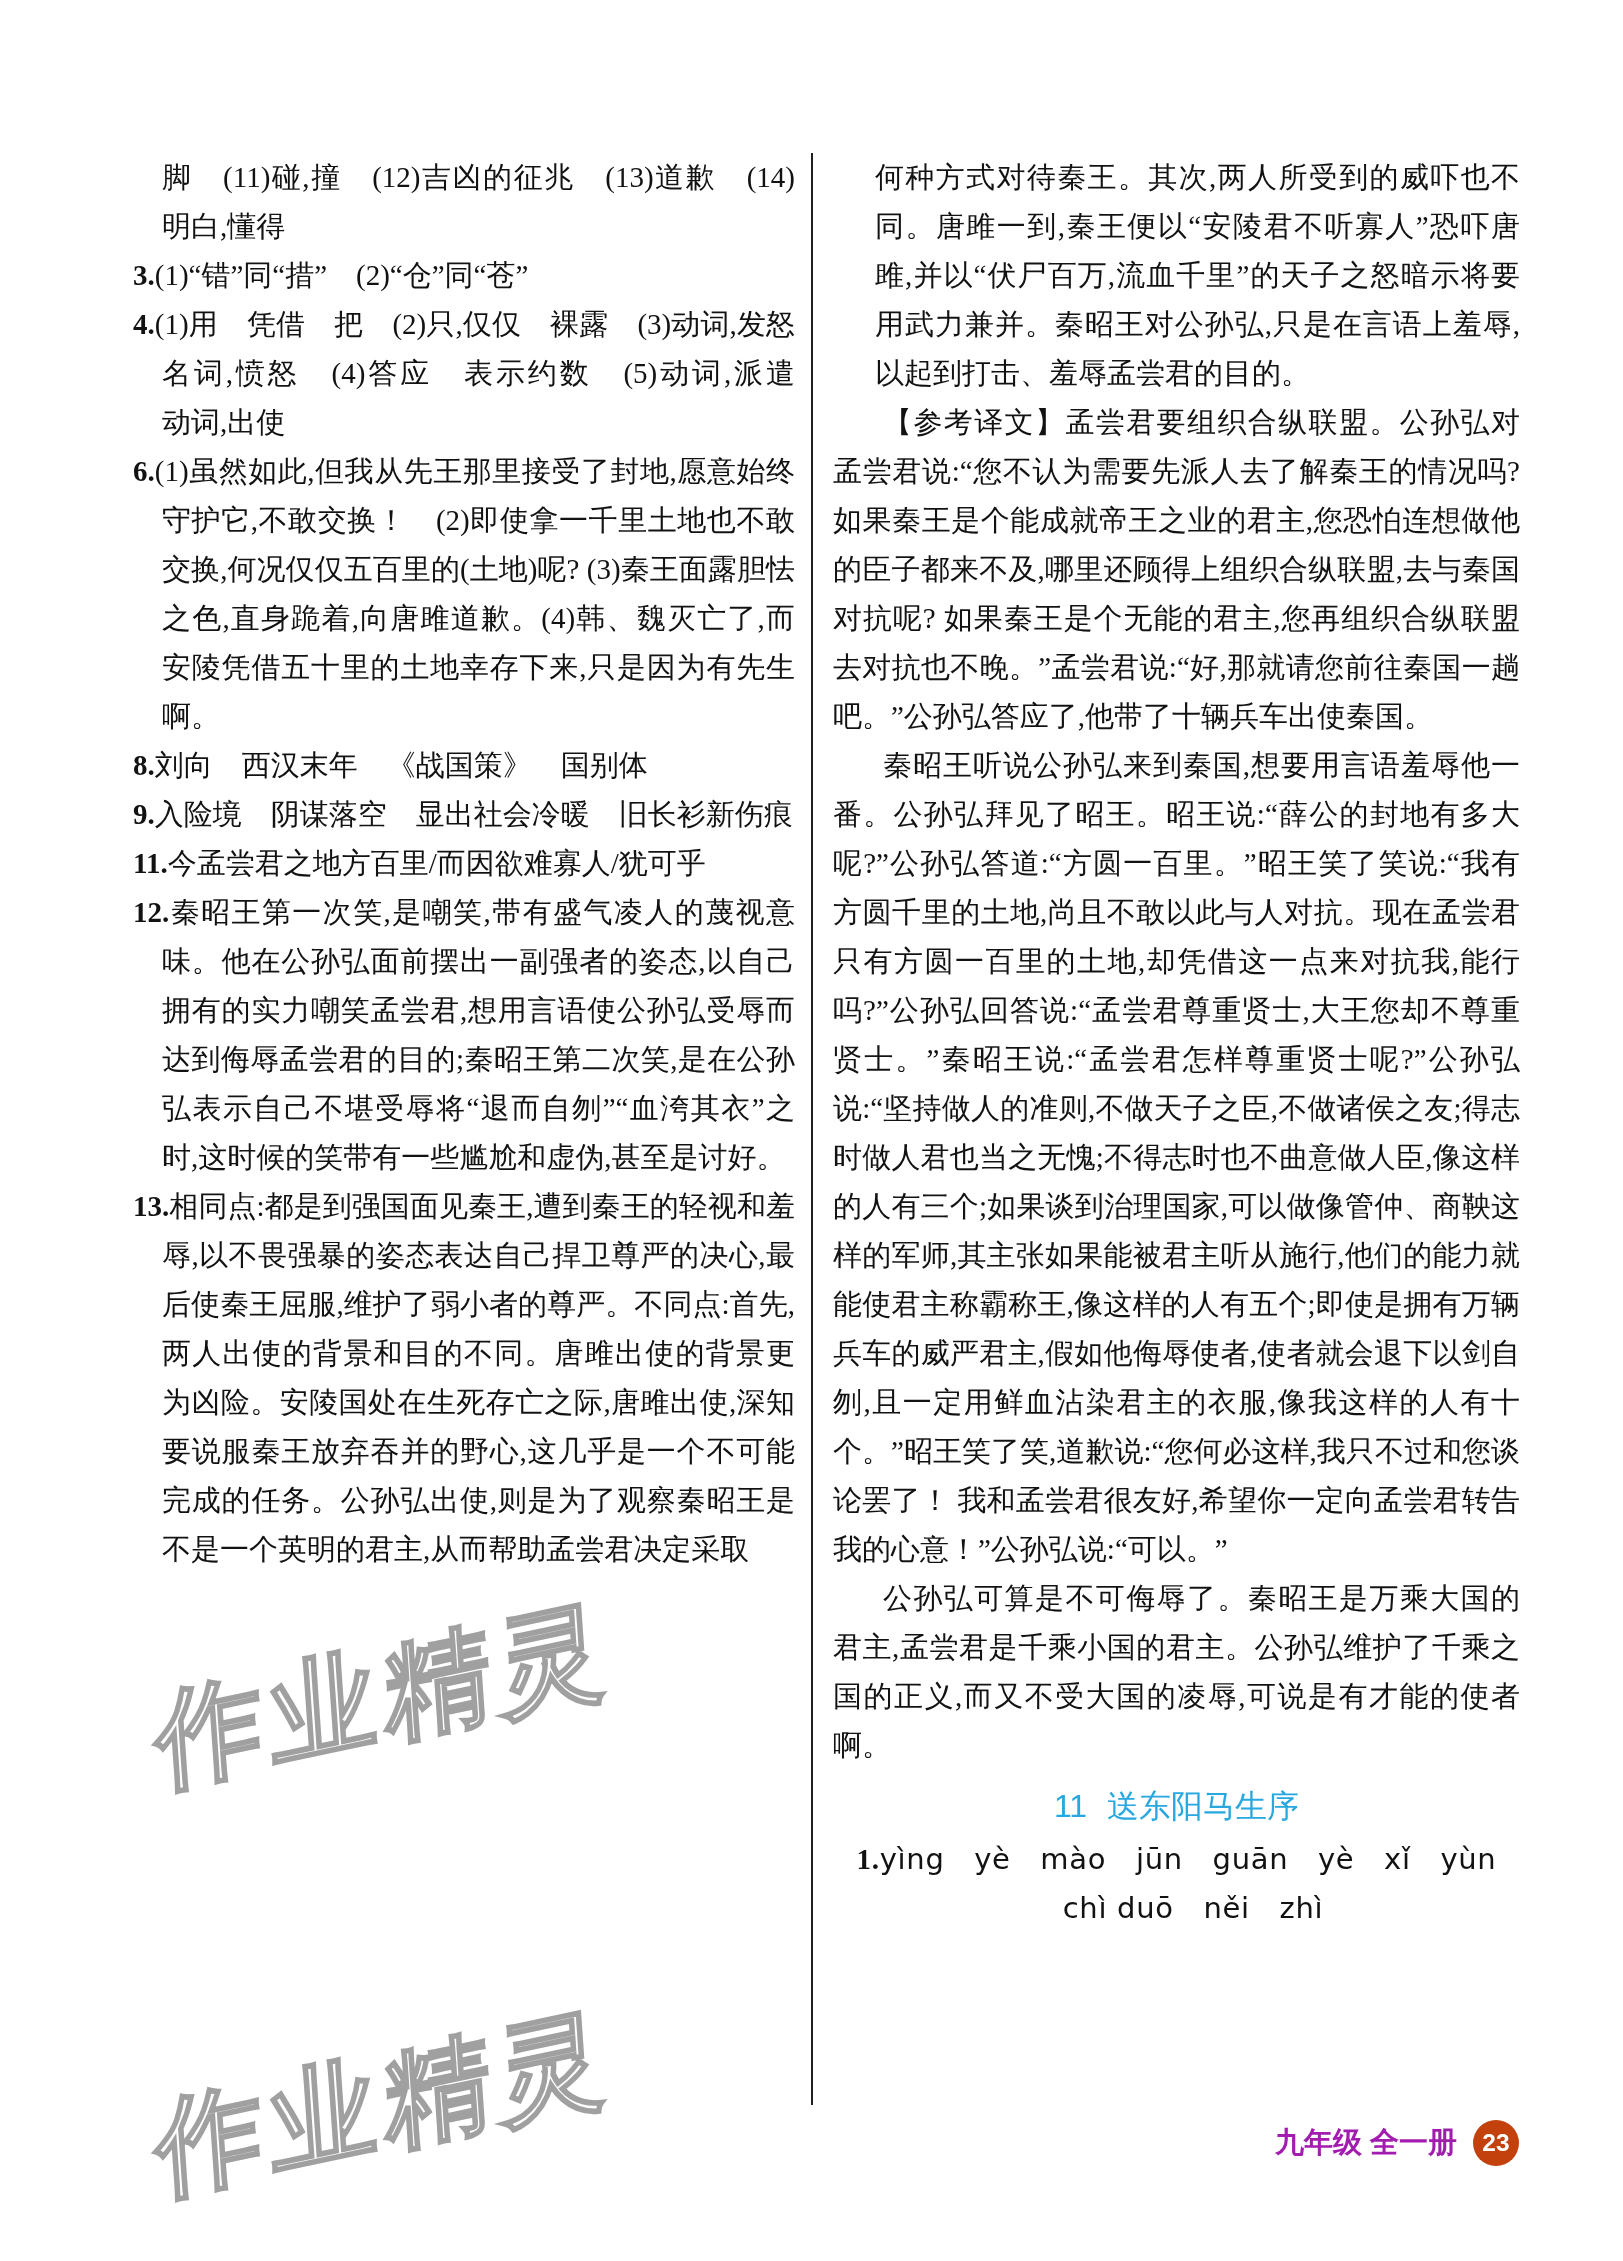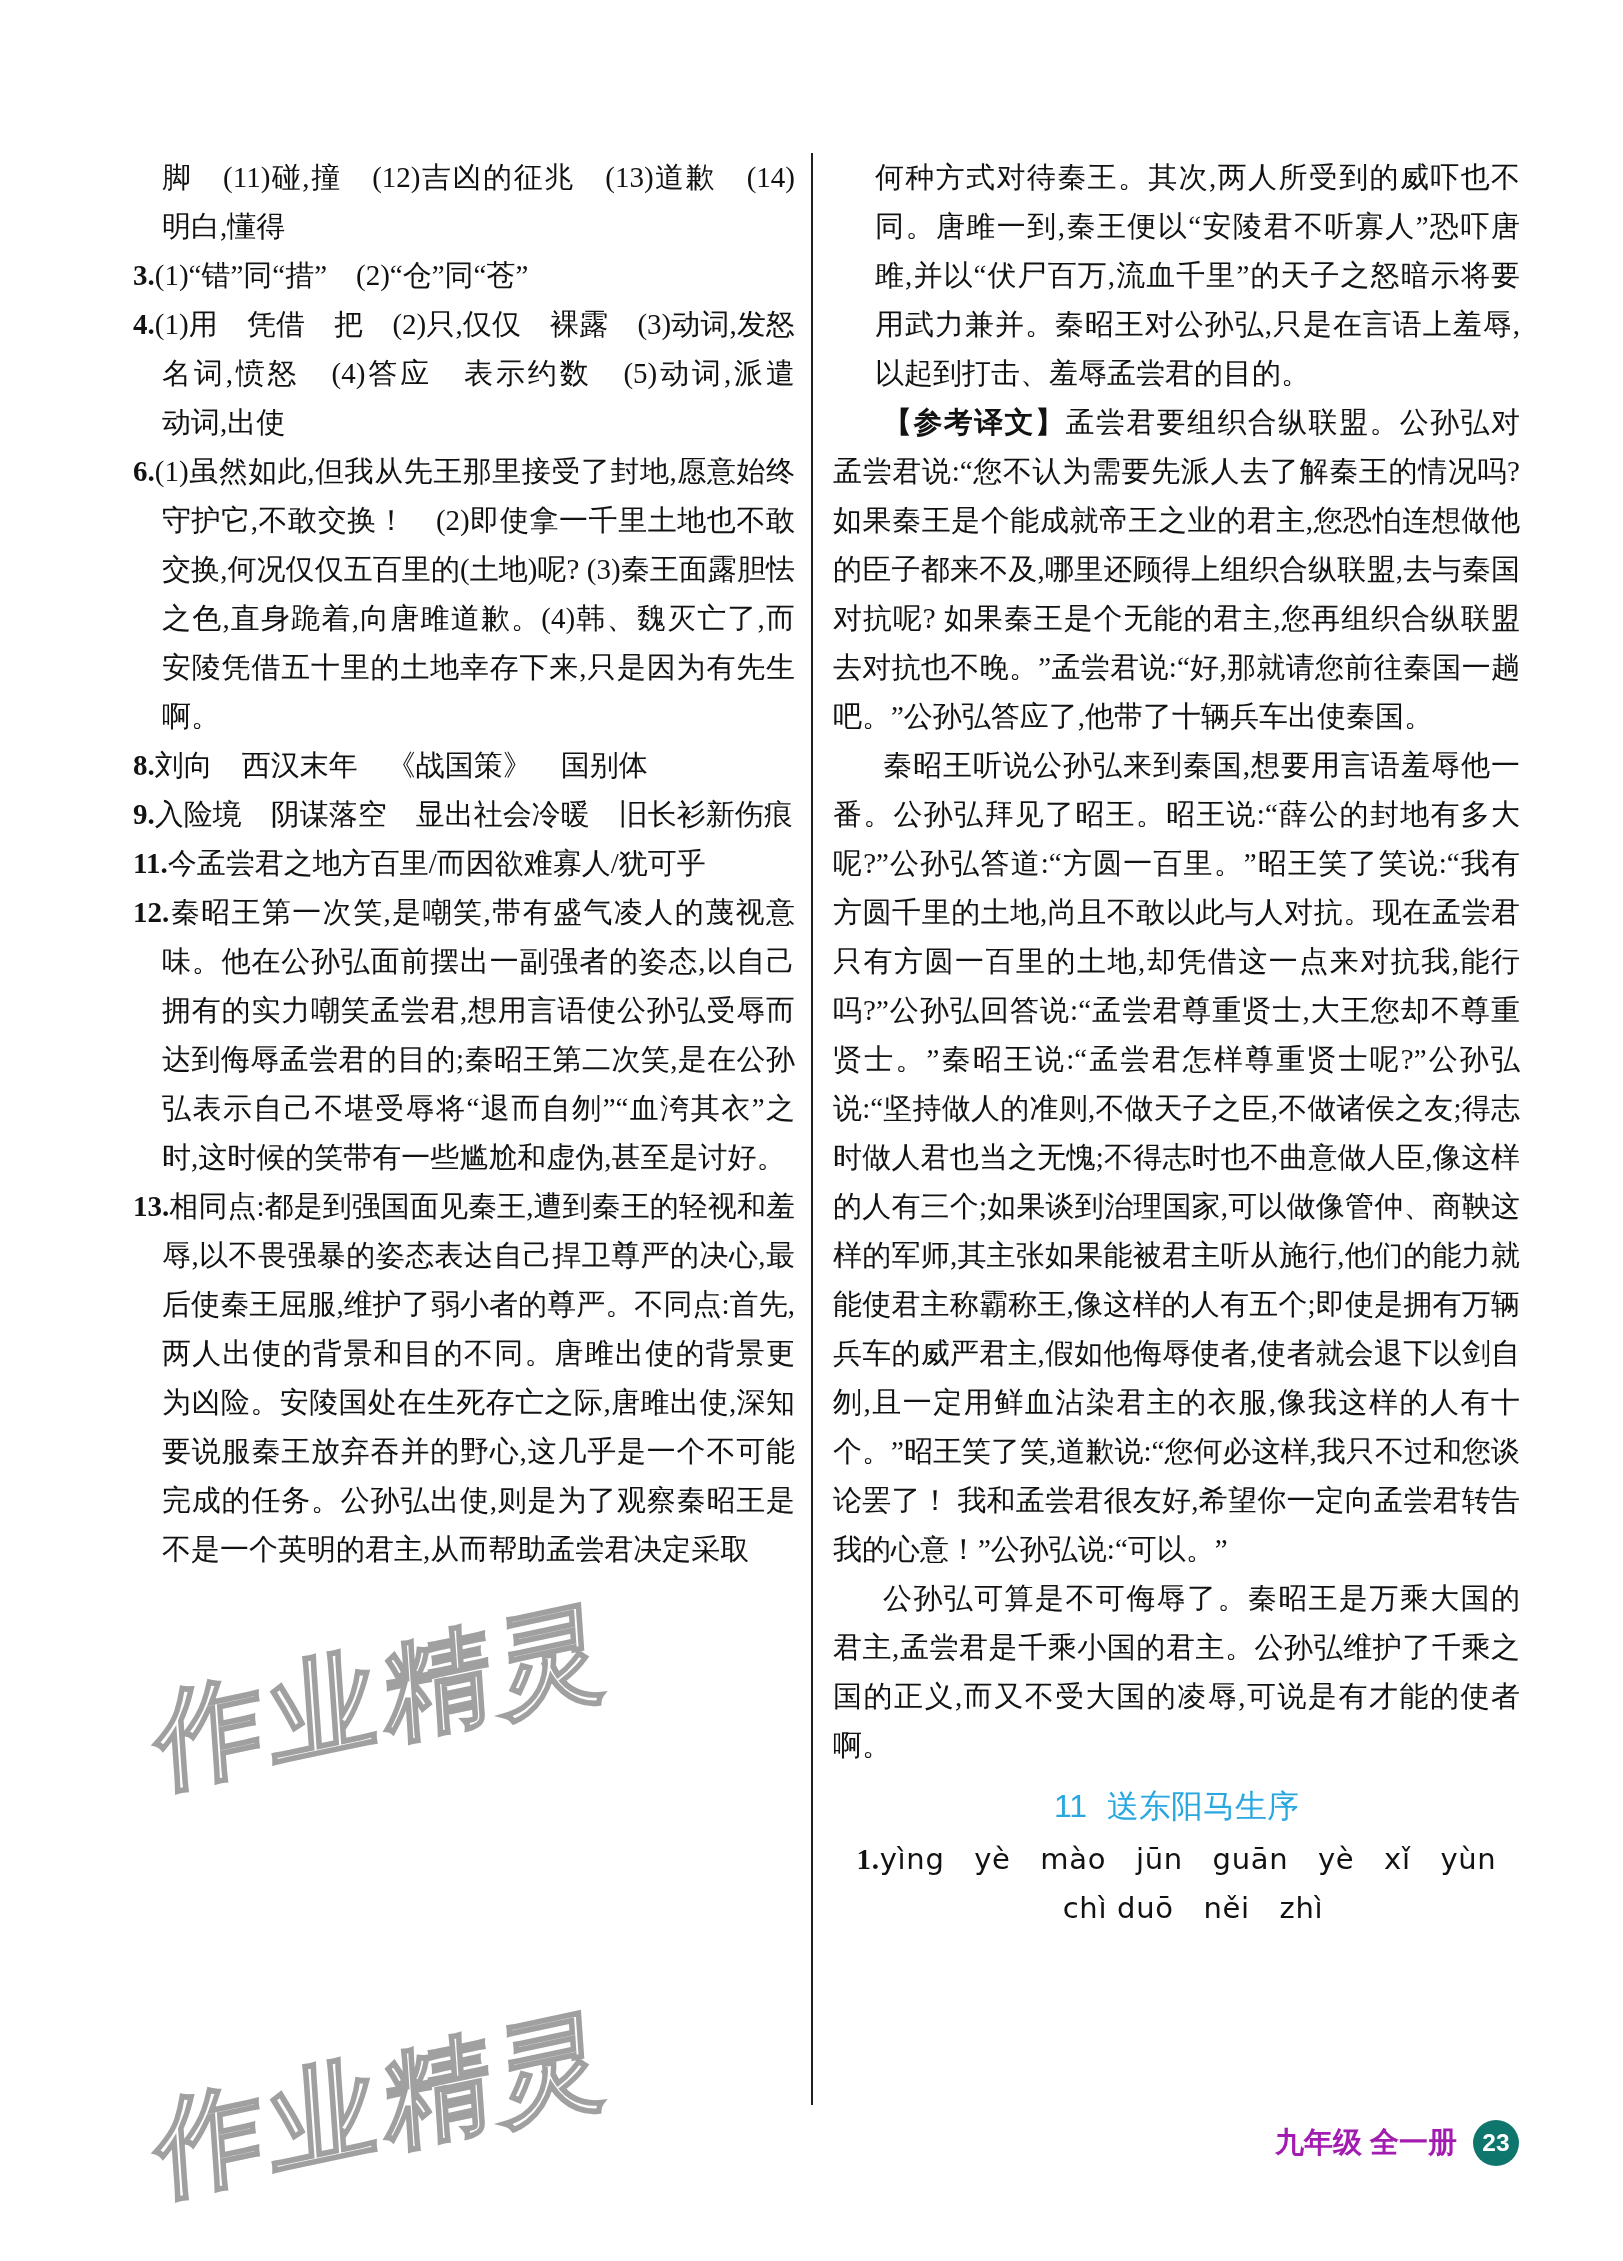--- a/index.html
+++ b/index.html
@@ -19,21 +19,21 @@
   }
   .col-left  { left:133px; width:662px; }
   .col-right { left:833px; width:687px; }
   .divider {
     position:absolute; left:811px; top:153px;
     width:2.2px; height:1952px; background:#1f1f1f;
   }
   .item  { padding-left:29px; text-indent:-29px; }
   .intro { padding-left:29px; }
   .num   { font-weight:bold; }
-  .hei   { font-family:"Liberation Sans","DejaVu Sans",sans-serif; font-weight:bold; }
+  .hei   { font-family:"Liberation Sans","DejaVu Sans",sans-serif; font-weight:normal; }
   .cont  { padding-left:42px; }
   .para  { text-indent:50px; }
   .lesson-heading {
     text-align:center; text-indent:0;
     font-family:"Liberation Sans","DejaVu Sans",sans-serif;
     font-weight:normal; font-size:32px;
     margin:11.5px 0 4.3px 0;
   }
   .lesson-heading .heading-num { margin-right:20px; }
   .pinyin {
@@ -126,17 +126,17 @@
     <div class="pinyin">
       <b class="num">1.</b><span>yìng　yè　mào　jūn　guān　yè　xǐ　yùn　chì duō　něi　zhì</span>
     </div>
   </div>
 
   <div class="watermark wm-1">作业精灵</div>
   <div class="watermark wm-2">作业精灵</div>
 
   <div class="footer">
     <span class="footer-label">九年级 全一册</span>
-    <span class="page-badge accent-bg" style="background: #0f766e;">23</span>
+    <span class="page-badge accent-bg" style="background: #c2410c;">23</span>
   </div>
 
 </div>
 
 
 </body></html>

